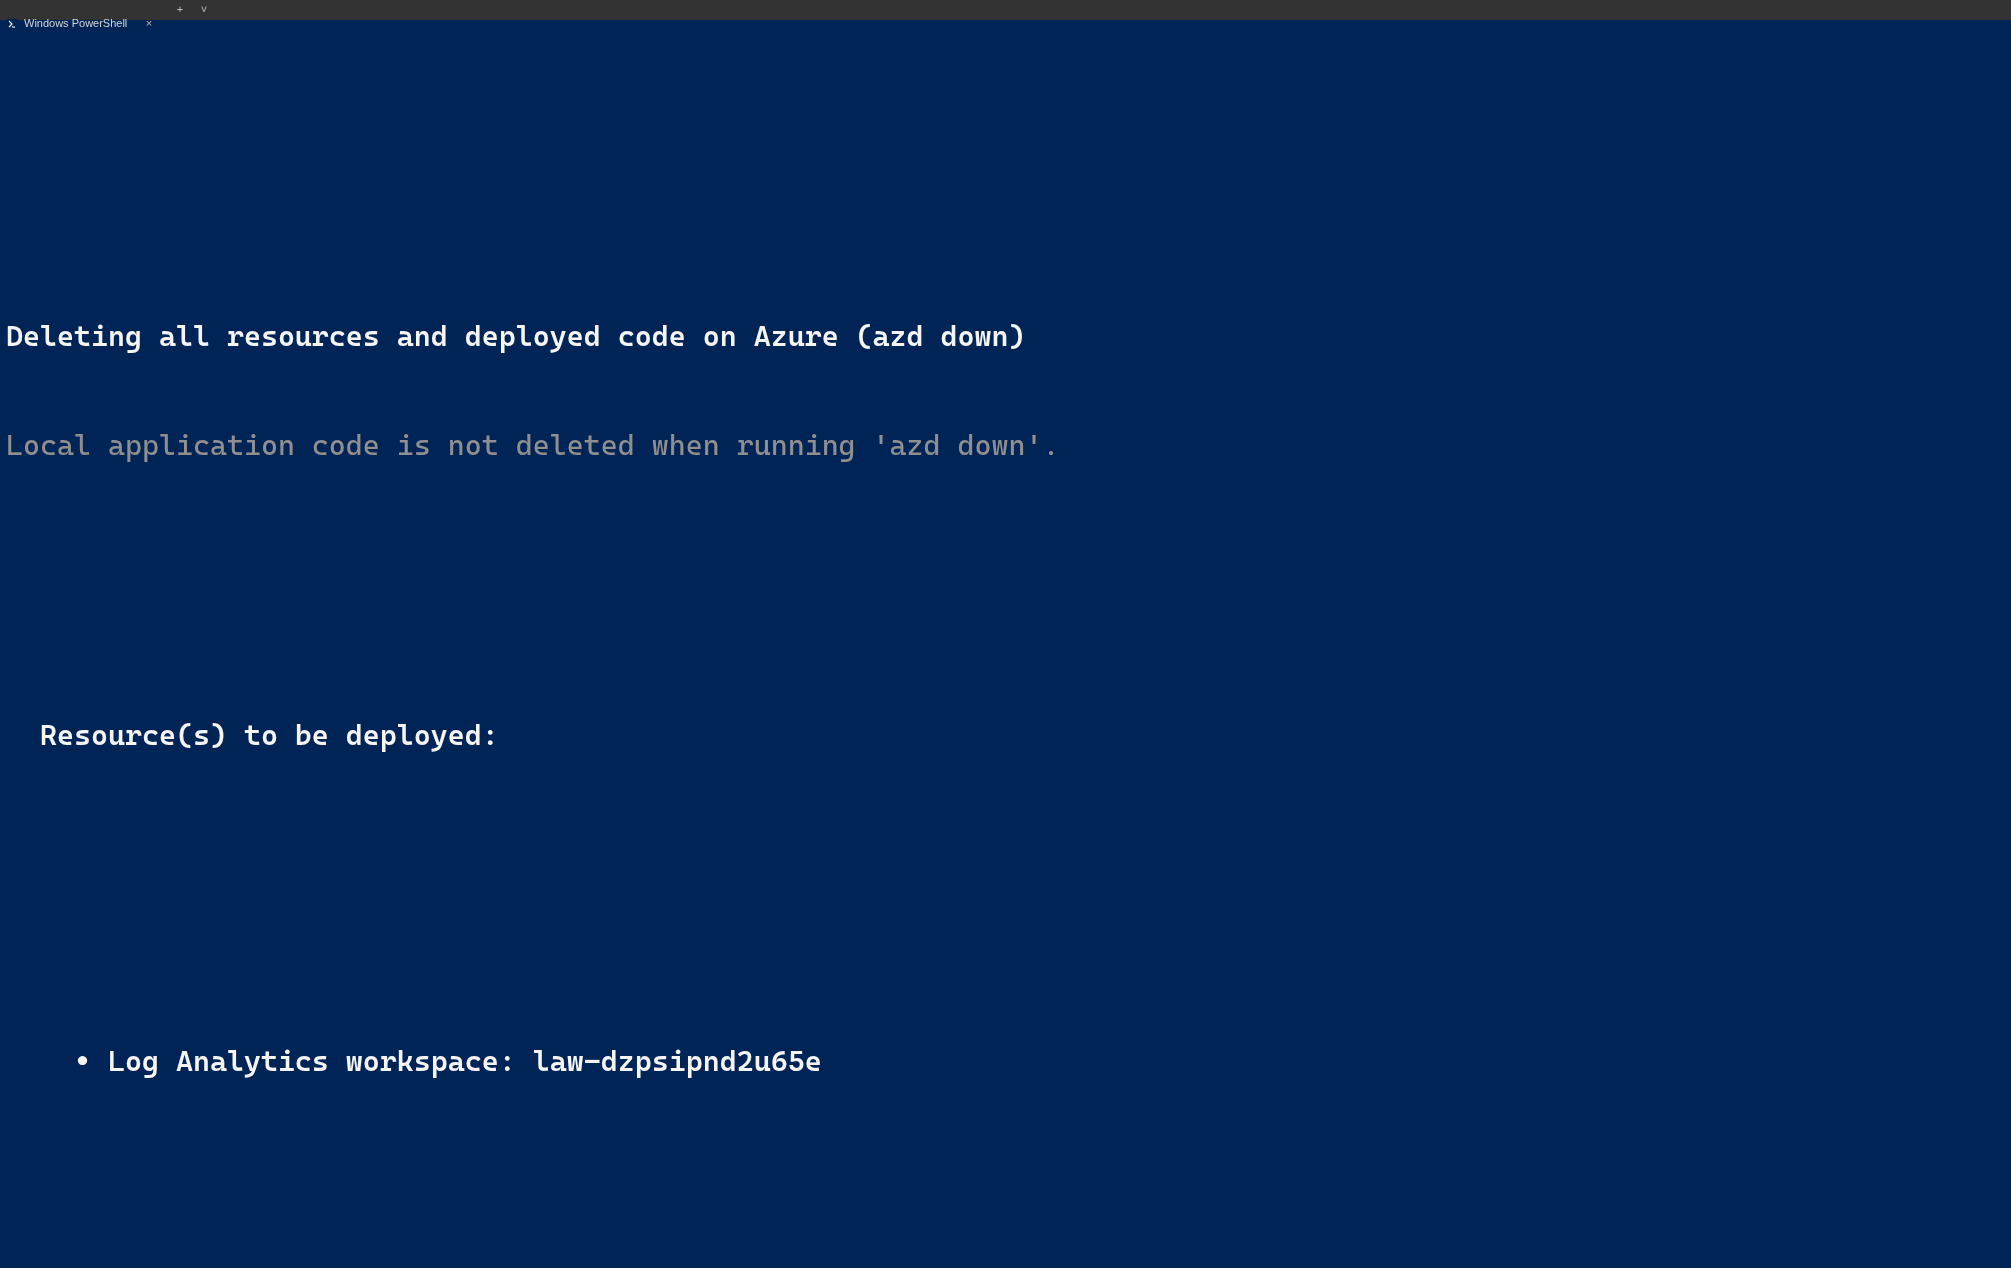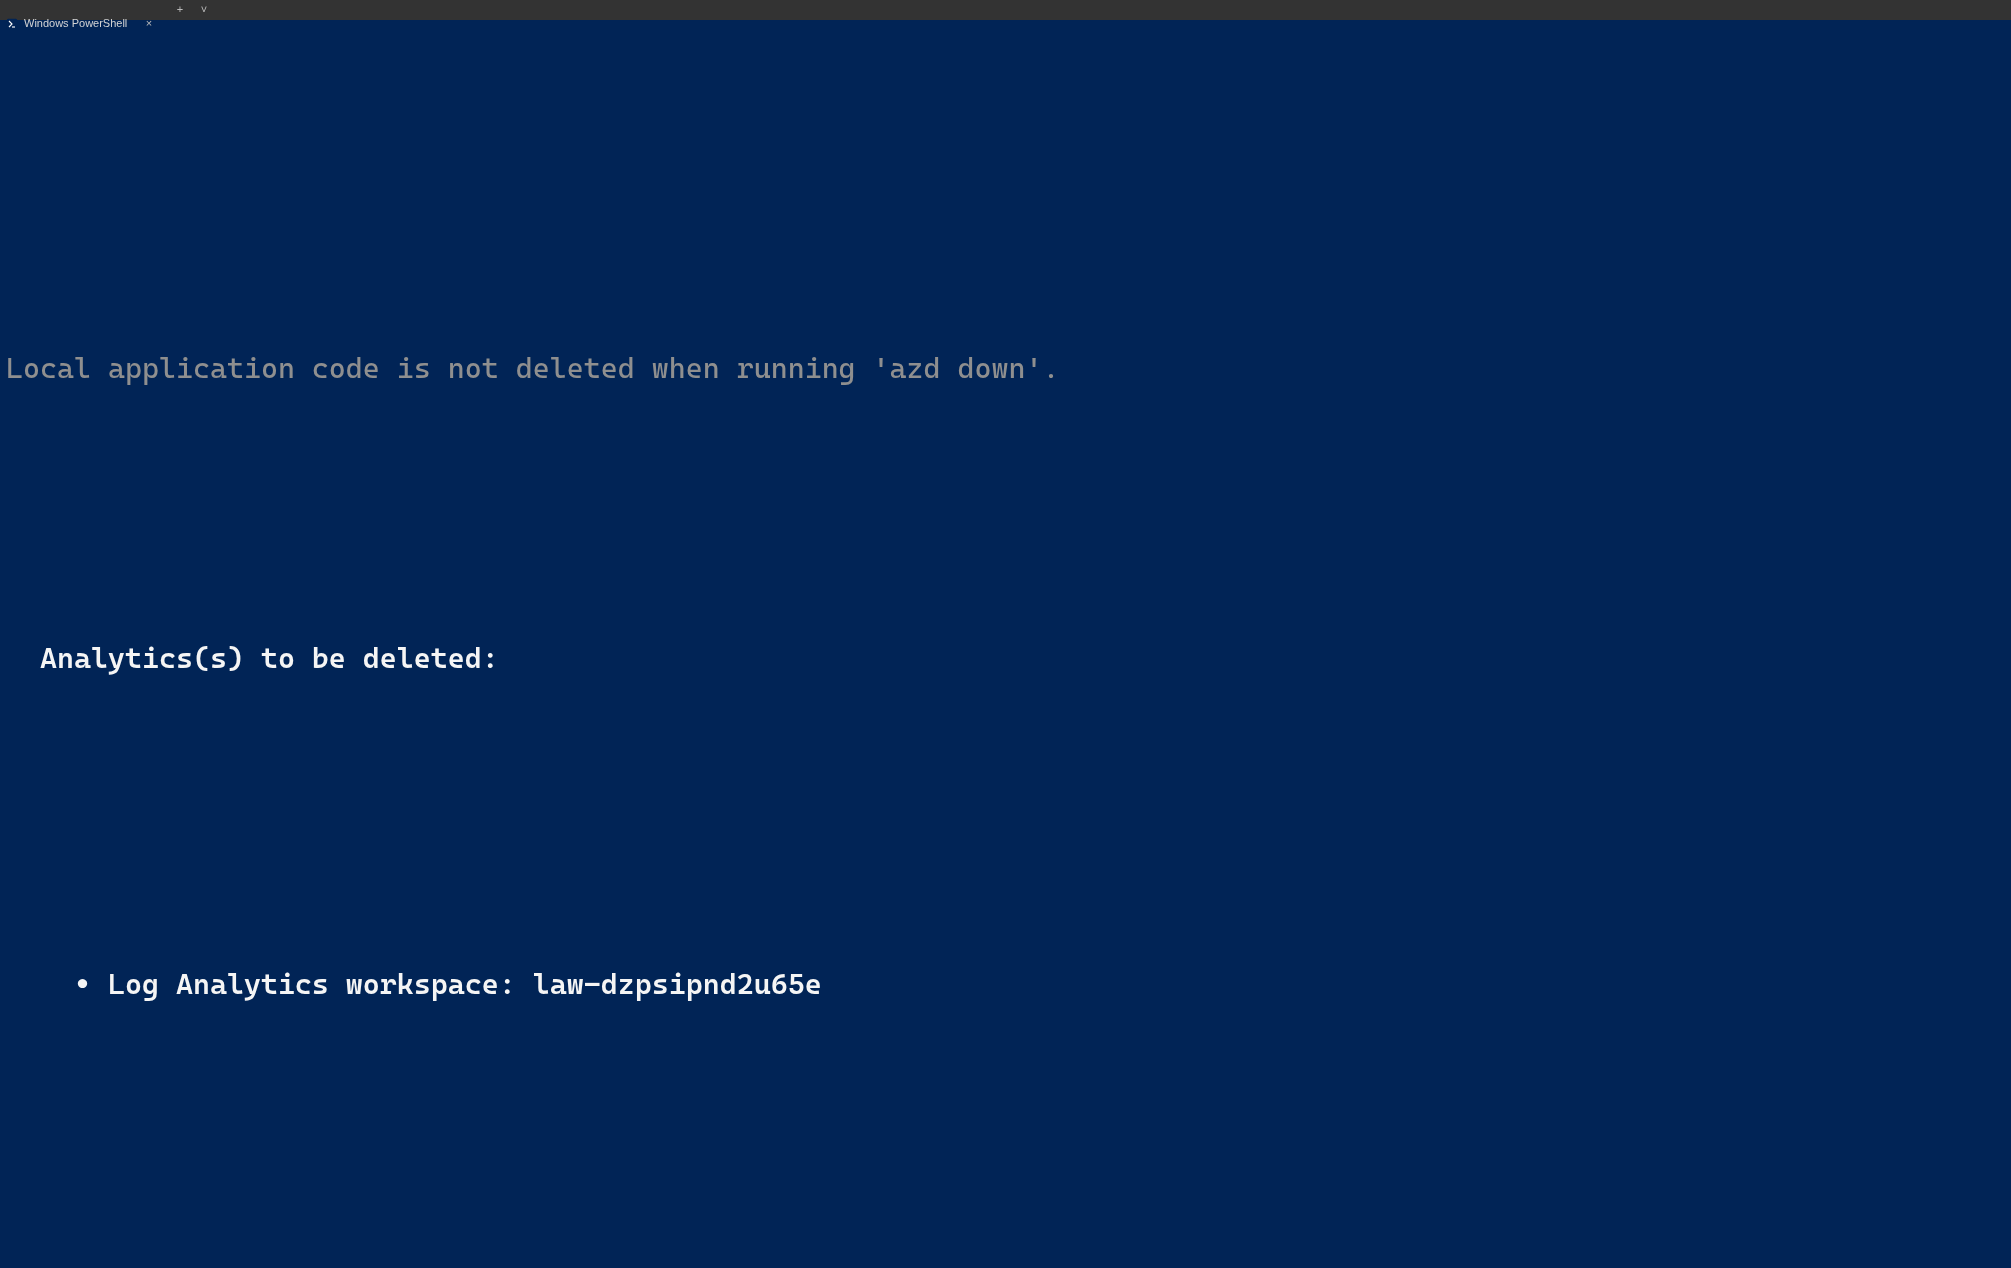--- a/index.html
+++ b/index.html
@@ -70,21 +70,21 @@
 
   
   .terminal {
     padding: 8px 6px 0 6px;
     white-space: pre;
   }
   .line { white-space: pre; }
   .blank { height: 1.25em; }
 
   .c-white  { color: #f5f5f5; font-weight: 600; }
-  .c-gray   { color: #8f8f8f; margin-top: 32px; }
+  .c-gray   { color: #8f8f8f; }
   .c-yellow { color: #f0e050; font-weight: 600; }
   .c-cyan   { color: #6fcdd6; font-weight: 600; }
   .c-cyanlink {
     color: #6fcdd6;
     font-weight: 600;
     text-decoration: underline dotted;
     text-underline-offset: 4px;
   }
 </style>
 </head>
@@ -106,25 +106,26 @@
     <span class="tab-btn">+</span>
     <span class="tab-btn">˅</span>
   </div>
 </div>
 
 <div class="terminal">
 
 
   <div class="blank"></div>
 
+  <div class="line c-white">Deleting all resources and deployed code on Azure (azd down)</div>
   <div class="line c-gray">Local application code is not deleted when running 'azd down'.</div>
 
   <div class="blank"></div>
 
-  <div class="line c-white">  Analytics(s) to be deleted:</div>
+  <div class="line c-white">  Resource(s) to be deployed:</div>
 
   <div class="blank"></div>
 
 
   <div class="line c-white">    • Log Analytics workspace: law-dzpsipnd2u65e</div>
   
   
   
   
   

